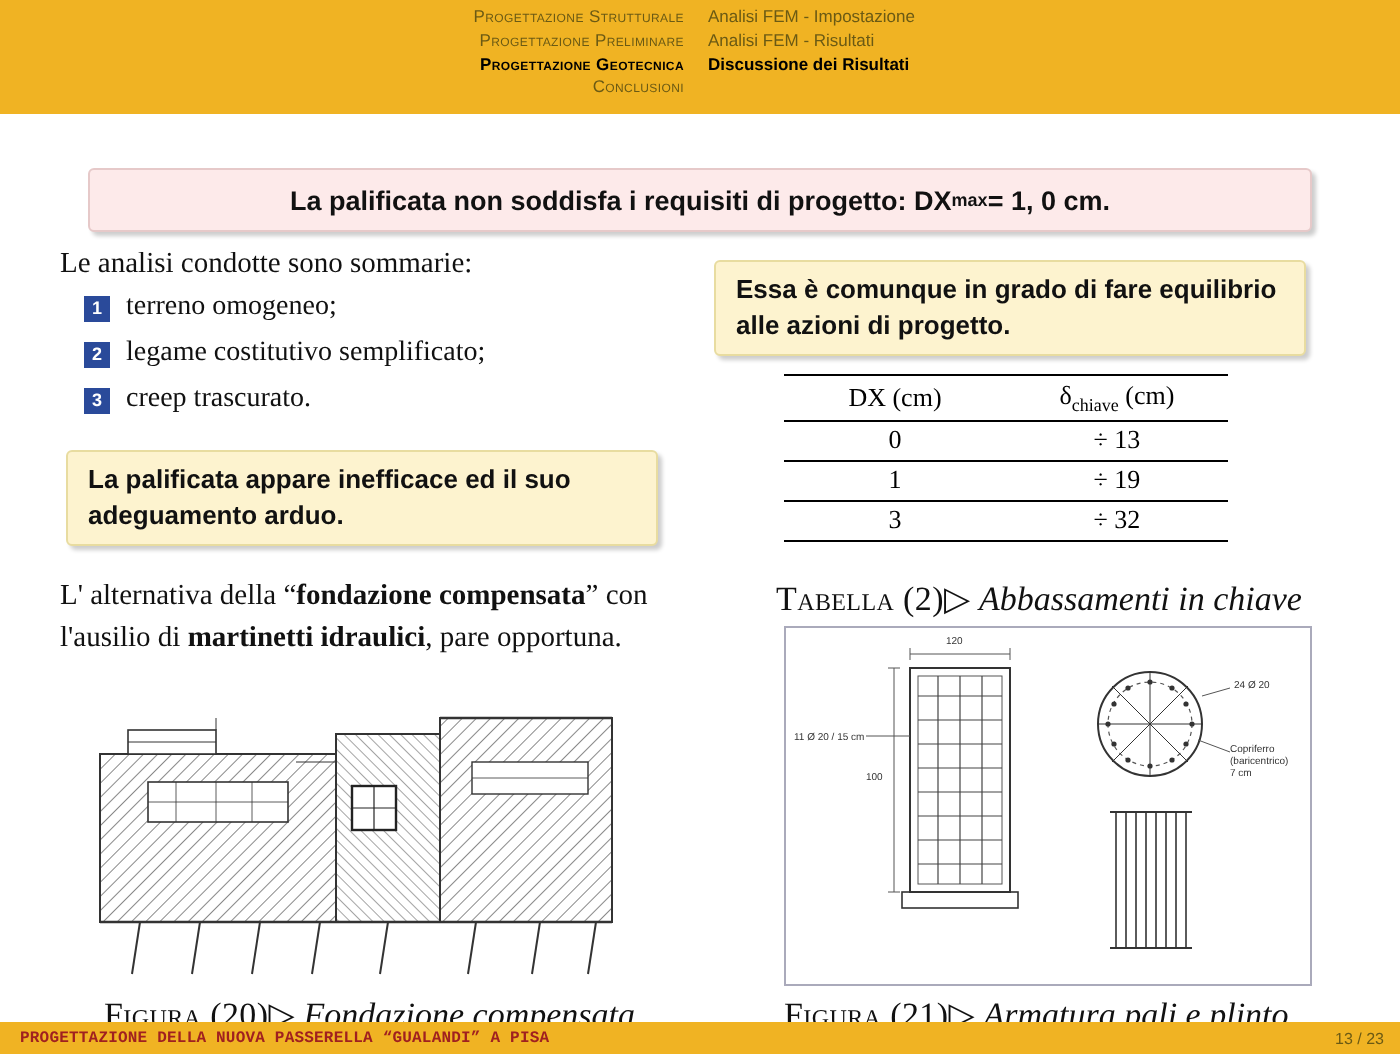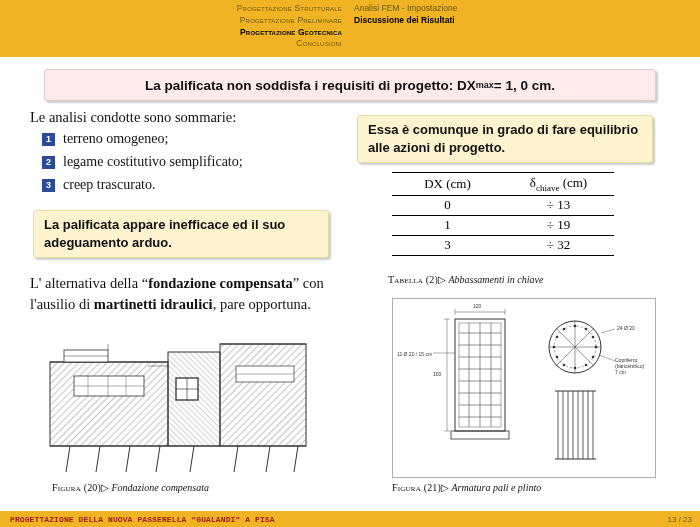--- a/index.html
+++ b/index.html
@@ -79,21 +79,21 @@
     margin-left: auto;
     padding-right: 8px;
     font-family: "Liberation Sans", sans-serif;
     font-size: 8px;
     color: #6b5a14;
   }
 
   
   .content {
     position: absolute;
-    left: 0; top: 58px;
+    left: 0; top: 73px;
     width: 672px;
     height: 454px;
   }
 
   
   .callout {
     position: absolute;
     border: 1px solid #e6c9c9;
     border-radius: 3px;
     background: #fdeaea;
@@ -201,21 +201,21 @@
     position: absolute;
     left: 392px; top: 114px;
     width: 222px; height: 1px;
     background: #000;
   }
   .sub { font-size: 9px; vertical-align: sub; }
 
   .caption {
     position: absolute;
     font-family: "Liberation Serif", serif;
-    font-size: 10px;
+    font-size: 17px;
     color: #111;
   }
   .caption .cap-label {
     font-variant: small-caps;
     letter-spacing: 0.2px;
   }
   .caption .cap-text {
     font-style: italic;
   }
   #caption-tabella { left: 388px; top: 216px; }
@@ -251,20 +251,21 @@
 
 <div class="topbar">
   <div class="navcol navcol-left">
     <div class="nav-item smallcaps">Progettazione Strutturale</div>
     <div class="nav-item smallcaps">Progettazione Preliminare</div>
     <div class="nav-item smallcaps current">Progettazione Geotecnica</div>
     <div class="nav-item smallcaps">Conclusioni</div>
   </div>
   <div class="navcol navcol-right">
     <div class="nav-item">Analisi FEM - Impostazione</div>
+    <div class="nav-item">Analisi FEM - Risultati</div>
     <div class="nav-item current">Discussione dei Risultati</div>
   </div>
 </div>
 
 <div class="content">
 
   <div class="callout" id="banner-requisiti">
     <span>La palificata non soddisfa i requisiti di progetto: DX</span>
       <span class="sub">max</span>
       <span> = 1, 0 cm.</span>

